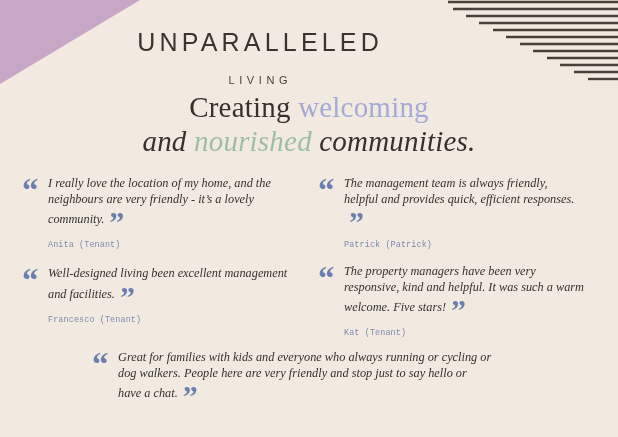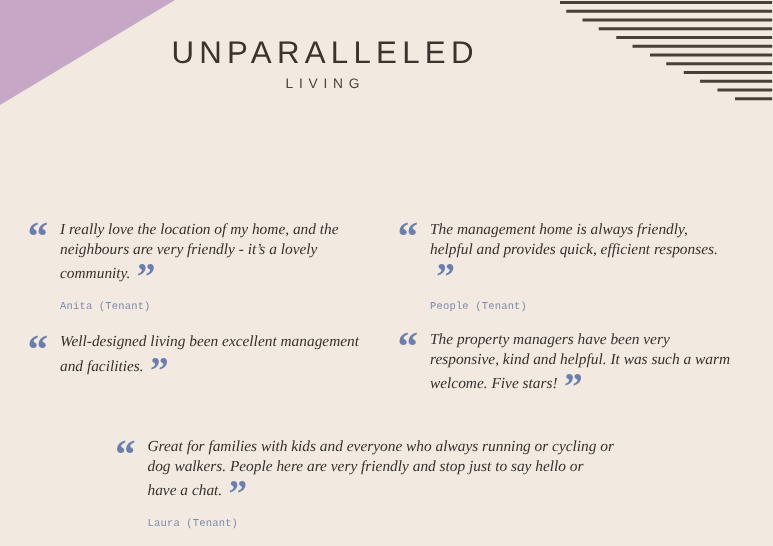--- a/index.html
+++ b/index.html
@@ -57,21 +57,21 @@
     color: #3a332e;
     line-height: 1;
     text-indent: 4.2px;
   }
   .logo-sub {
     font-family: "Liberation Sans", sans-serif;
     font-size: 11px;
     font-weight: 400;
     letter-spacing: 4.6px;
     color: #4a423b;
-    margin-top: 7px;
+    margin-top: 20px;
     line-height: 1;
     text-indent: 4.6px;
   }
 
   
   .headline {
     position: absolute;
     top: 90px;
     left: 0;
     width: 618px;
@@ -169,52 +169,57 @@
       <line x1="126" y1="72" x2="170" y2="72"></line>
       <line x1="140" y1="79" x2="170" y2="79"></line>
     </g>
   </svg>
 
   <div class="logo-block">
     <div class="logo-word">UNPARALLELED</div>
     <div class="logo-sub">LIVING</div>
   </div>
 
+  <div class="headline">
+    <div class="headline-line1"><span>Creating </span><span class="hl-accent-blue">welcoming</span></div>
+    <div class="headline-line2"><span>and </span><span class="hl-accent-green">nourished</span><span> communities.</span></div>
+  </div>
 
   <div class="quote-card" id="card-anita">
     <div class="quote-body">
       <span class="qmark qmark-open">“</span>
       <span class="quote-text"><span>I really love the location of my home, and the neighbours are very friendly - it’s a lovely community.</span><span class="qmark qmark-close">”</span></span>
     </div>
     <div class="quote-author">Anita (Tenant)</div>
   </div>
 
   <div class="quote-card" id="card-patrick">
     <div class="quote-body">
       <span class="qmark qmark-open">“</span>
-      <span class="quote-text"><span>The management home is always friendly, helpful and provides quick, efficient responses.</span><span class="qmark qmark-close">”</span></span>
-    </div>
-    <div class="quote-author">People (Tenant)</div>
+      <span class="quote-text"><span>The management team is always friendly, helpful and provides quick, efficient responses.</span><span class="qmark qmark-close">”</span></span>
+    </div>
+    <div class="quote-author">Patrick (Patrick)</div>
   </div>
 
   <div class="quote-card" id="card-francesco">
     <div class="quote-body">
       <span class="qmark qmark-open">“</span>
       <span class="quote-text"><span>Well-designed living been excellent management and facilities.</span><span class="qmark qmark-close">”</span></span>
     </div>
+    <div class="quote-author">Francesco (Tenant)</div>
   </div>
 
   <div class="quote-card" id="card-kat">
     <div class="quote-body">
       <span class="qmark qmark-open">“</span>
       <span class="quote-text"><span>The property managers have been very responsive, kind and helpful. It was such a warm welcome. Five stars!</span><span class="qmark qmark-close">”</span></span>
     </div>
+    <div class="quote-author">Kat (Tenant)</div>
   </div>
 
   <div class="quote-card" id="card-laura">
     <div class="quote-body">
       <span class="qmark qmark-open">“</span>
       <span class="quote-text"><span>Great for families with kids and everyone who always running or cycling or dog walkers. People here are very friendly and stop just to say hello or have a chat.</span><span class="qmark qmark-close">”</span></span>
     </div>
-    <div class="quote-author">Laura (Tenant)</div>
   </div>
 
 </div>
 
 </body></html>

